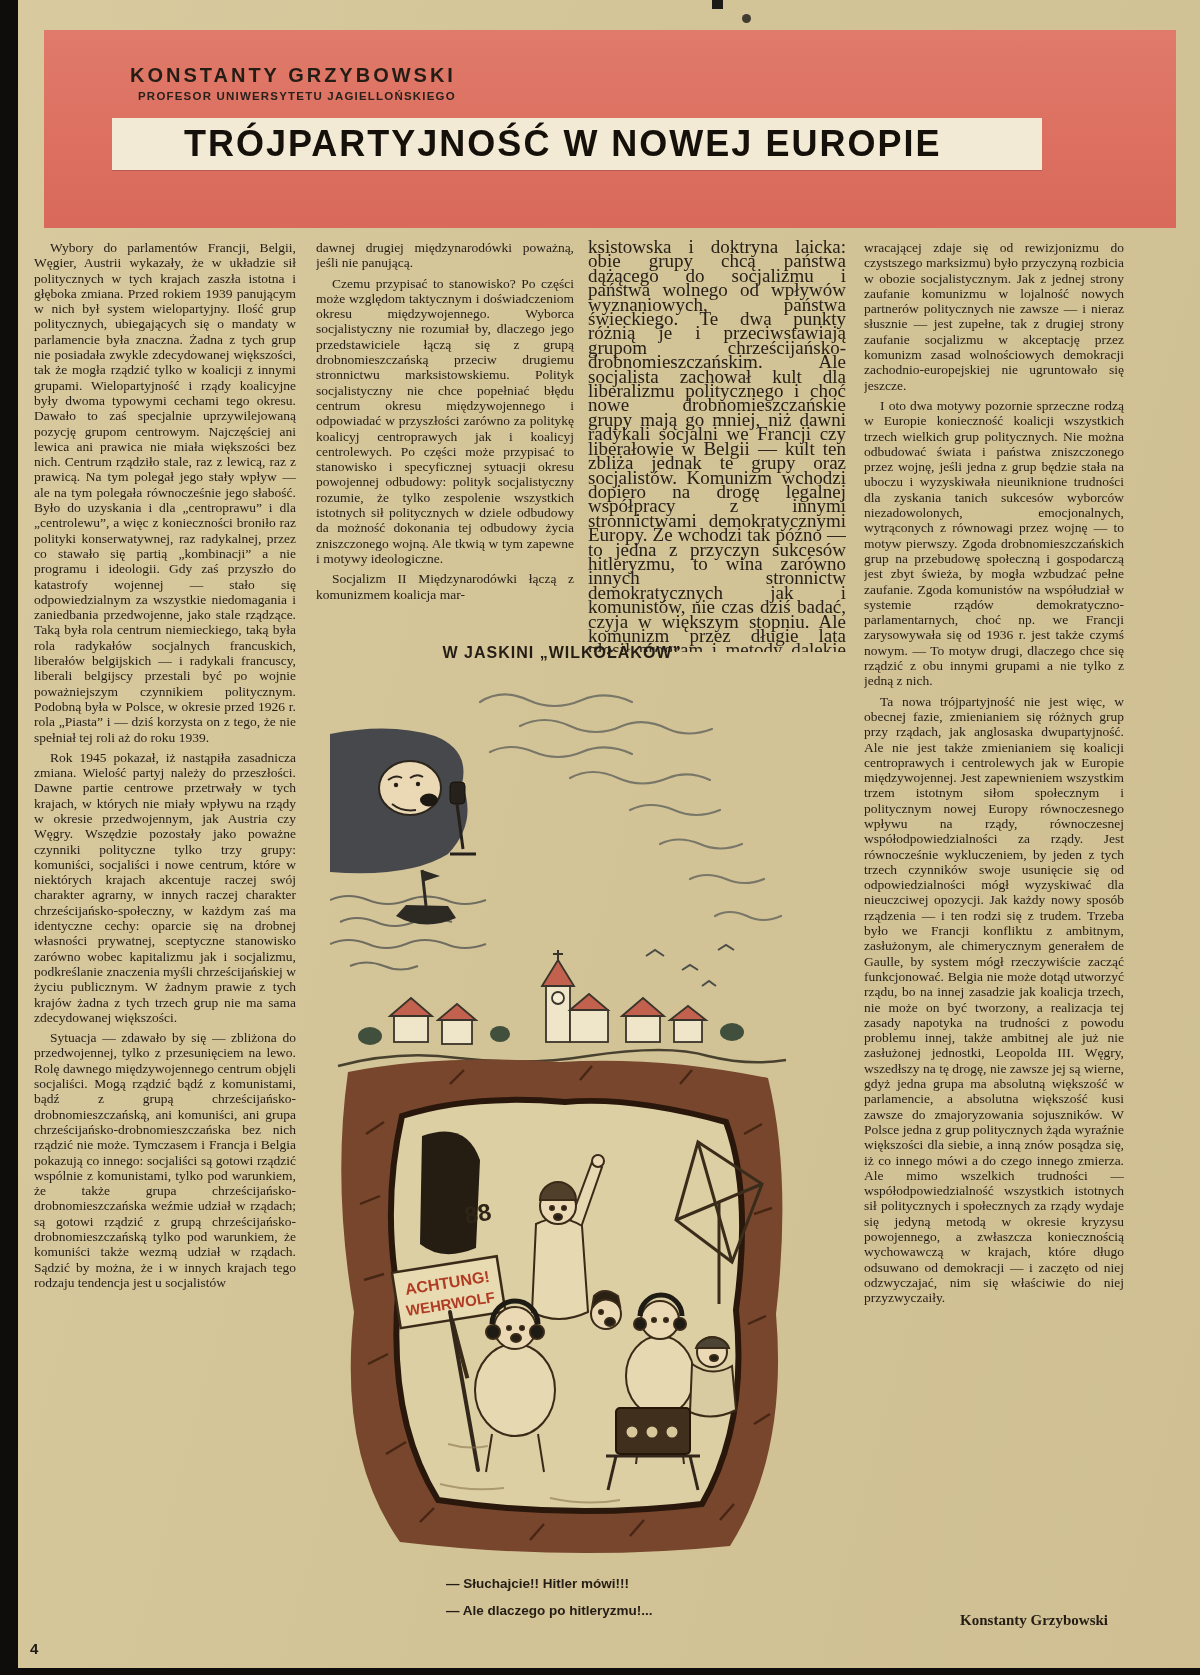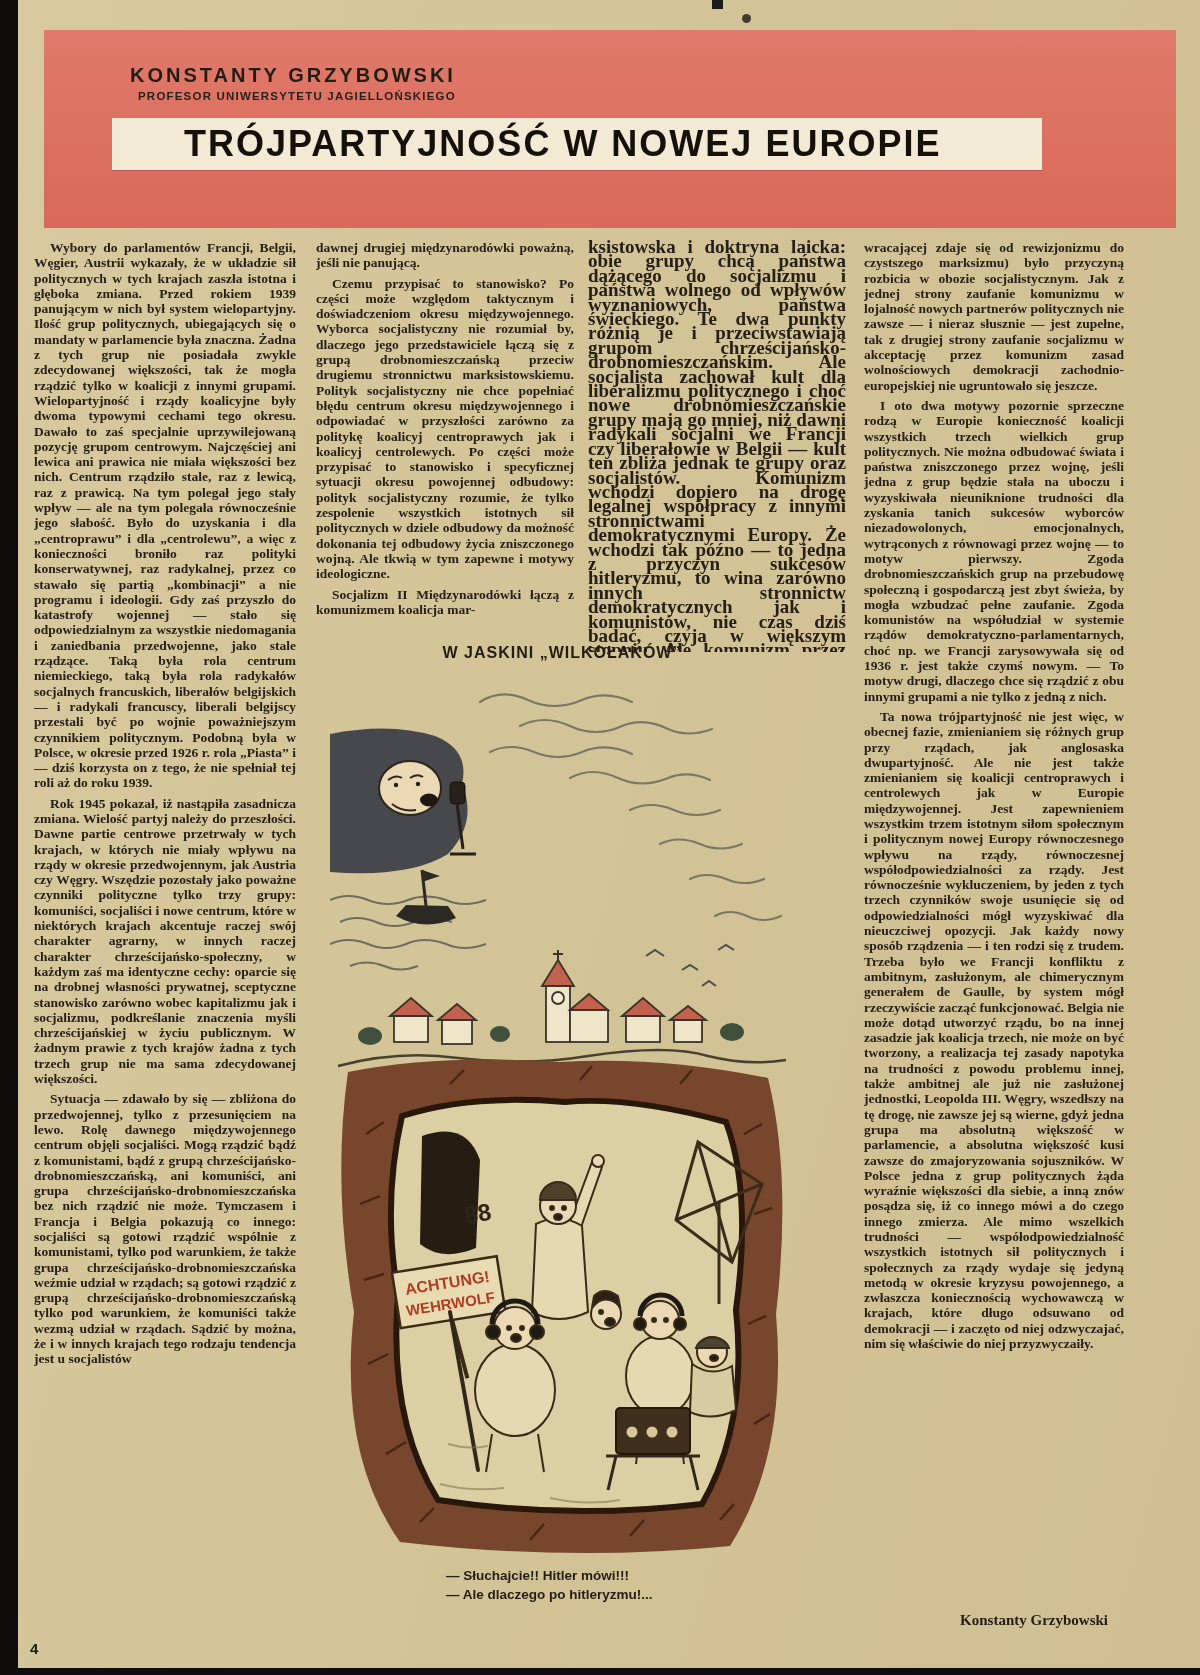--- a/index.html
+++ b/index.html
@@ -44,42 +44,42 @@
   .title{
     margin:0;padding:0 24px;
     font-family:"Liberation Sans",sans-serif;font-weight:bold;
     font-size:36px;letter-spacing:2px;color:#151009;white-space:nowrap;
   }
 
   
   .col{
     position:absolute;top:240px;
     font-size:13.5px;line-height:15.3px;
-    color:#272018;text-align:justify;overflow:hidden;font-weight:bold;
+    color:#272018;text-align:justify;overflow:hidden;
   }
   .col p{margin:0 0 5px;text-indent:16px;}
   .col.cont p:first-child{text-indent:0;}
   .col1{left:16px;width:262px;height:1400px;}
   .col2{left:298px;width:258px;height:412px;}
   .col3{left:570px;width:258px;height:412px;font-size:19px;line-height:14.4px;}
   .col4{left:846px;width:260px;height:1372px;}
 
   
   .cartoon{
     position:absolute;left:312px;top:644px;width:464px;margin:0;
   }
   .cap-top{
     text-align:center;
     font-family:"Liberation Sans",sans-serif;font-weight:bold;
     font-size:16px;letter-spacing:1px;color:#241d15;
   }
   .drawing{display:block;margin-top:2px;}
   .cap-bottom{margin-top:4px;}
   .cap-bottom p{
-    margin:4px 0;padding-left:116px;text-indent:0;
+    margin:12px 0;padding-left:116px;text-indent:0;
     font-family:"Liberation Sans",sans-serif;font-weight:bold;
     font-size:13.5px;color:#241d15;
   }
 
   .signature{
     position:absolute;left:846px;top:1612px;width:244px;
     text-align:right;font-weight:bold;font-size:15px;color:#241d15;
   }
   .page-number{
     position:absolute;left:12px;top:1640px;

